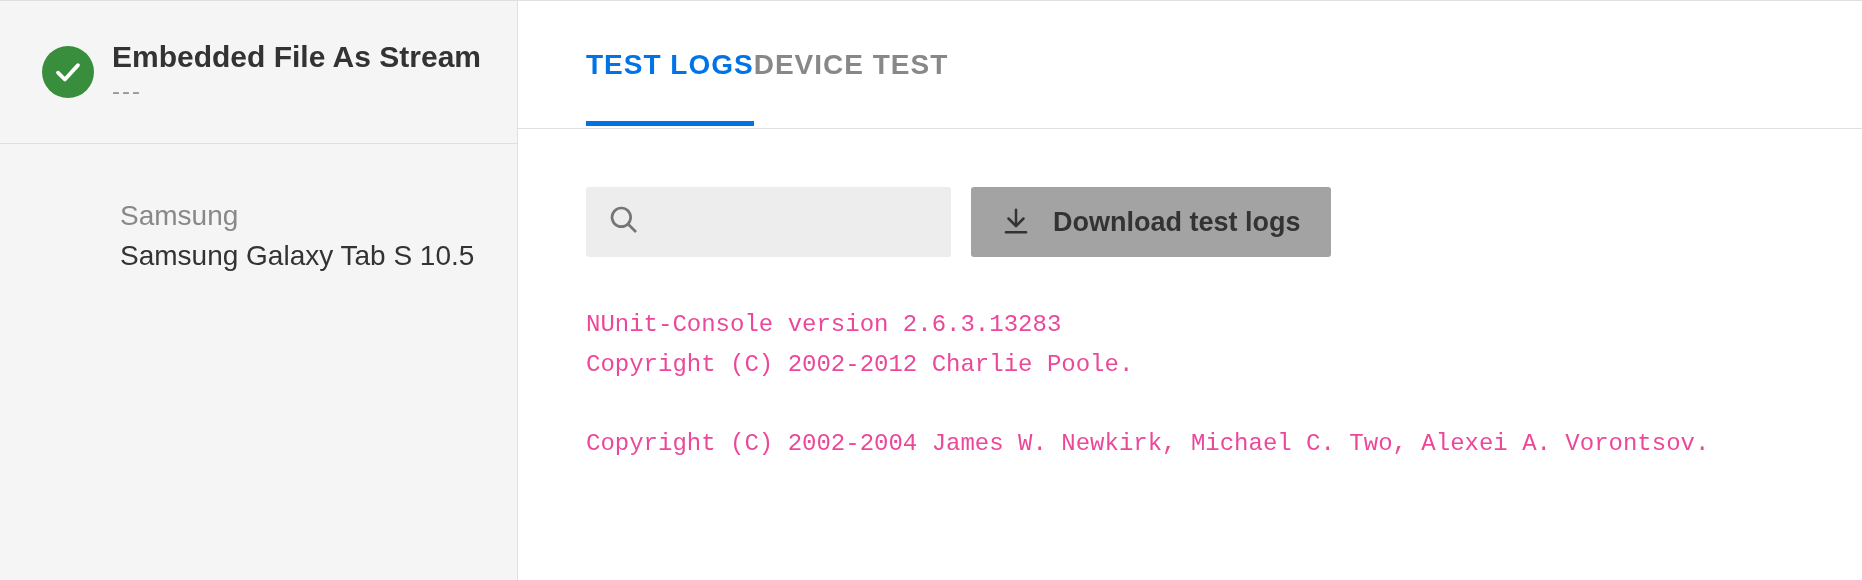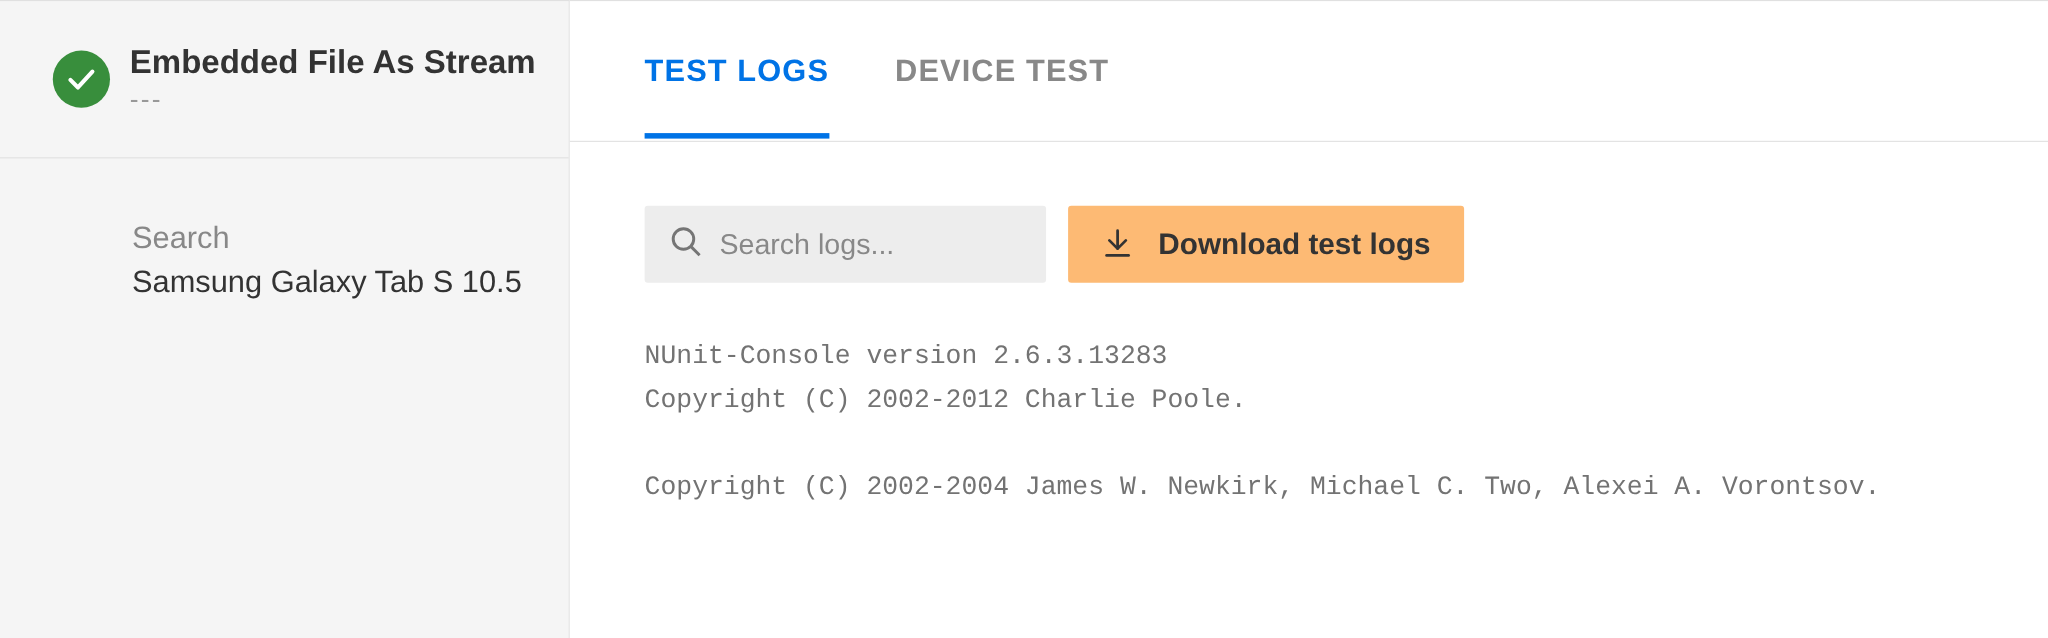--- a/index.html
+++ b/index.html
@@ -23,21 +23,20 @@
       background: #f5f5f5;
       border-top: 1px solid #e0e0e0;
       border-right: 1px solid #e0e0e0;
     }
     .test-header {
       display: flex;
       align-items: center;
       padding: 38px 30px 38px 42px;
       border-bottom: 1px solid #e0e0e0;
       gap: 18px;
-      justify-content: flex-end;
     }
     .status-icon {
       width: 52px;
       height: 52px;
       border-radius: 50%;
       background: #388e3c;
       display: flex;
       align-items: center;
       justify-content: center;
       flex-shrink: 0;
@@ -83,21 +82,20 @@
     }
     .main {
       flex: 1;
       background: #ffffff;
       display: flex;
       flex-direction: column;
       border-top: 1px solid #e0e0e0;
     }
     .tabs {
       display: flex;
-      gap: 60px;
       padding: 48px 0 0 68px;
       border-bottom: 1px solid #e0e0e0;
     }
     .tab {
       font-size: 28px;
       font-weight: 700;
       letter-spacing: 1px;
       color: #888;
       padding-bottom: 42px;
       cursor: pointer;
@@ -146,42 +144,42 @@
       color: #333;
       margin-left: 14px;
       width: 100%;
     }
     .search-input::placeholder {
       color: #888;
     }
     .download-btn {
       display: flex;
       align-items: center;
-      background: #fdba74;
+      background: #a3a3a3;
       border: none;
       border-radius: 3px;
       padding: 0 30px;
       height: 70px;
       cursor: pointer;
       gap: 22px;
       font-family: inherit;
     }
     .download-btn svg {
       width: 30px;
       height: 30px;
     }
     .download-label {
       font-size: 27px;
       font-weight: 700;
       color: #333;
     }
     .log-content {
       font-family: "SFMono-Regular", Menlo, Consolas, "Courier New", monospace;
       font-size: 24px;
-      color: #737373;
+      color: #ec4899;
       line-height: 1.65;
       white-space: pre;
     }
   </style>
 </head>
 <body>
 
 <div class="container">
   <aside class="sidebar">
     <div class="test-header">
@@ -189,41 +187,40 @@
         <svg viewBox="0 0 24 24" fill="none" stroke="#ffffff" stroke-width="3" stroke-linecap="round" stroke-linejoin="round">
           <polyline points="4,12.5 9.5,18 20,6.5"></polyline>
         </svg>
       </div>
       <div class="test-title-block">
         <div class="test-title">Embedded File As Stream</div>
         <div class="test-dashes">---</div>
       </div>
     </div>
     <div class="device-block">
-      <div class="device-manufacturer">Search</div>
+      <div class="device-manufacturer">Samsung</div>
       <div class="device-name">Samsung Galaxy Tab S 10.5</div>
     </div>
   </aside>
 
   <main class="main">
     <nav class="tabs">
       <div class="tab active">TEST LOGS</div>
       <div class="tab">DEVICE TEST</div>
     </nav>
 
     <div class="tab-content">
       <div class="controls">
         <div class="search-box">
           <span>
             <svg viewBox="0 0 24 24" fill="none" stroke="#757575" stroke-width="2">
               <circle cx="10" cy="10" r="7"></circle>
               <line x1="21" y1="21" x2="15" y2="15"></line>
             </svg>
           </span>
-          <input type="text" class="search-input" placeholder="Search logs..." style="">
         </div>
         <button class="download-btn">
           <span>
             <svg viewBox="0 0 24 24" fill="none" stroke="#333" stroke-width="2" stroke-linecap="round" stroke-linejoin="round">
               <line x1="12" y1="3" x2="12" y2="16"></line>
               <polyline points="6,10 12,16 18,10"></polyline>
               <line x1="4" y1="21" x2="20" y2="21"></line>
             </svg>
           </span>
           <span class="download-label">Download test logs</span>

